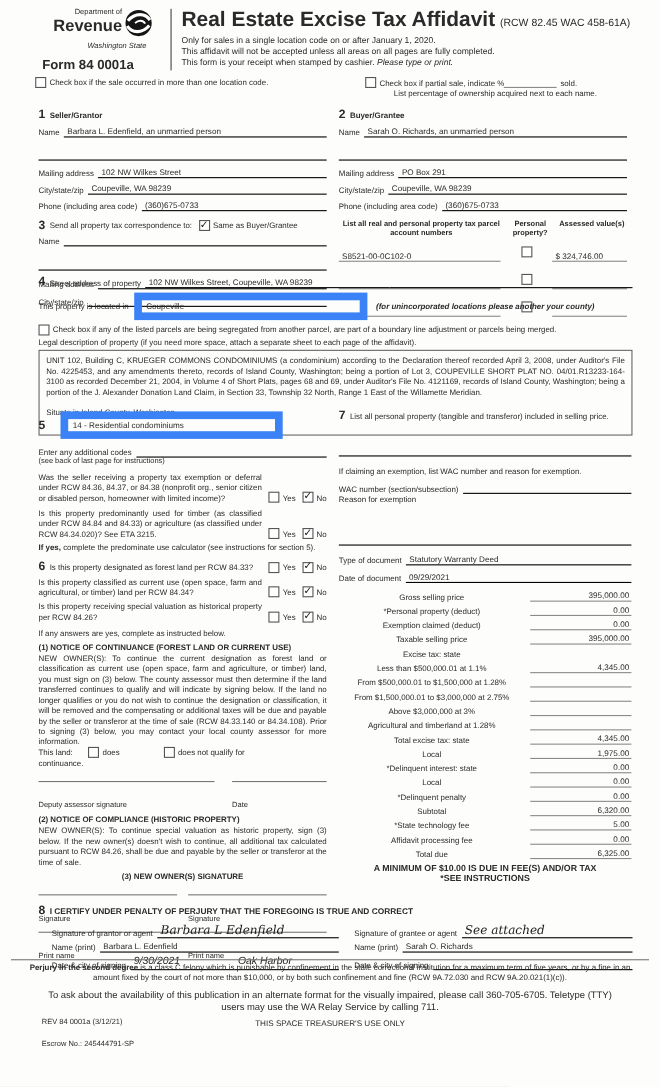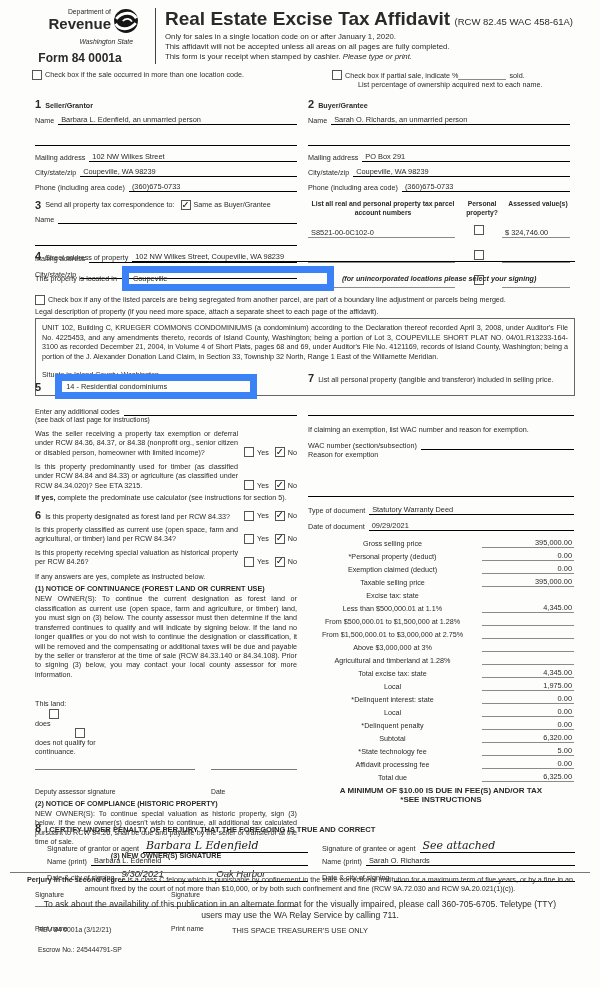--- a/index.html
+++ b/index.html
@@ -177,21 +177,21 @@
   <div class="abs" style="left:35px;top:250px;width:540px;">
     <div class="row">
       <span class="secnum">4</span>
       <span class="lbl">Street address of property</span>
       <span class="fill" style="max-width:300px;">102 NW Wilkes Street, Coupeville, WA 98239</span>
       <span class="fill"></span>
     </div>
     <div style="display:flex;align-items:center;margin-top:4px;">
       <span class="small" style="margin-right:5px;">This property is located in</span>
       <span class="boxed" style="width:190px;">Coupeville</span>
-      <span class="b i small" style="margin-left:8px;">(for unincorporated locations please select your signing)</span>
+      <span class="b i small" style="margin-left:8px;">(for unincorporated locations please another your county)</span>
     </div>
     <div style="display:flex;align-items:flex-start;margin-top:4px;">
       <span class="cb" style="margin-left:0;"></span>
       <span class="small">Check box if any of the listed parcels are being segregated from another parcel, are part of a boundary line adjustment or parcels being merged.</span>
     </div>
     <div class="small" style="margin-top:2px;">Legal description of property (if you need more space, attach a separate sheet to each page of the affidavit).</div>
     <div style="border:1px solid #666;margin-top:2px;padding:4px 6px;height:68px;">
       <div class="small just">UNIT 102, Building C, KRUEGER COMMONS CONDOMINIUMS (a condominium) according to the Declaration thereof recorded April 3, 2008, under Auditor's File No. 4225453, and any amendments thereto, records of Island County, Washington; being a portion of Lot 3, COUPEVILLE SHORT PLAT NO. 04/01.R13233-164-3100 as recorded December 21, 2004, in Volume 4 of Short Plats, pages 68 and 69, under Auditor's File No. 4121169, records of Island County, Washington; being a portion of the J. Alexander Donation Land Claim, in Section 33, Township 32 North, Range 1 East of the Willamette Meridian.</div>
       <div class="small" style="margin-top:9px;">Situate in Island County, Washington.</div>
     </div>
@@ -253,21 +253,21 @@
       <span class="yn">
         <span class="cb"></span>
           <span>Yes</span>
         <span class="cb checked"></span>
           <span>No</span>
       </span>
     </div>
     <div class="small" style="margin-top:5px;">If any answers are yes, complete as instructed below.</div>
     <div class="b small" style="margin-top:3px;">(1) NOTICE OF CONTINUANCE (FOREST LAND OR CURRENT USE)</div>
     <div class="small just" style="margin-top:1px;">NEW OWNER(S): To continue the current designation as forest land or classification as current use (open space, farm and agriculture, or timber) land, you must sign on (3) below. The county assessor must then determine if the land transferred continues to qualify and will indicate by signing below. If the land no longer qualifies or you do not wish to continue the designation or classification, it will be removed and the compensating or additional taxes will be due and payable by the seller or transferor at the time of sale (RCW 84.33.140 or 84.34.108). Prior to signing (3) below, you may contact your local county assessor for more information.</div>
-    <div class="small" style="margin-top:20px;display:flex;flex-direction:column;">
+    <div class="small" style="margin-top:0;display:flex;align-items:center;">
       <span>This land:</span>
       <span class="cb" style="margin-left:14px;"></span>
       <span>does</span>
       <span class="cb" style="margin-left:40px;"></span>
       <span>does not qualify for</span>
     </div>
     <div class="small">continuance.</div>
 
     <div style="display:flex;margin-top:12px;">
       <div style="width:160px;">

